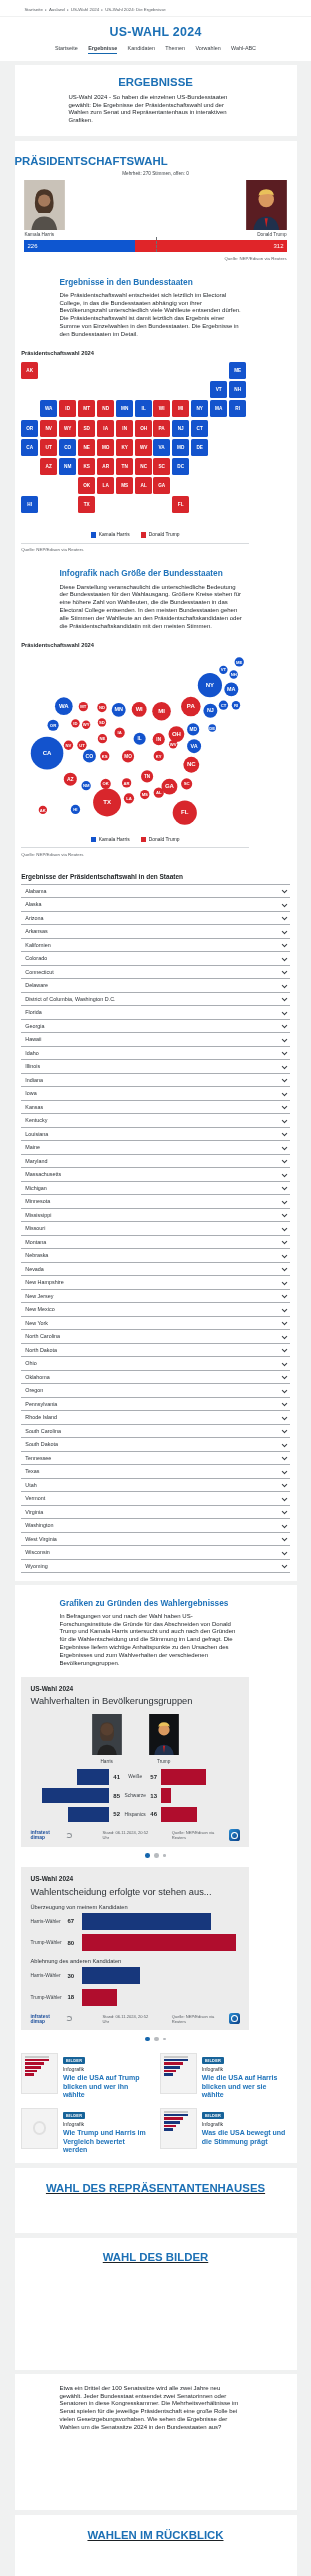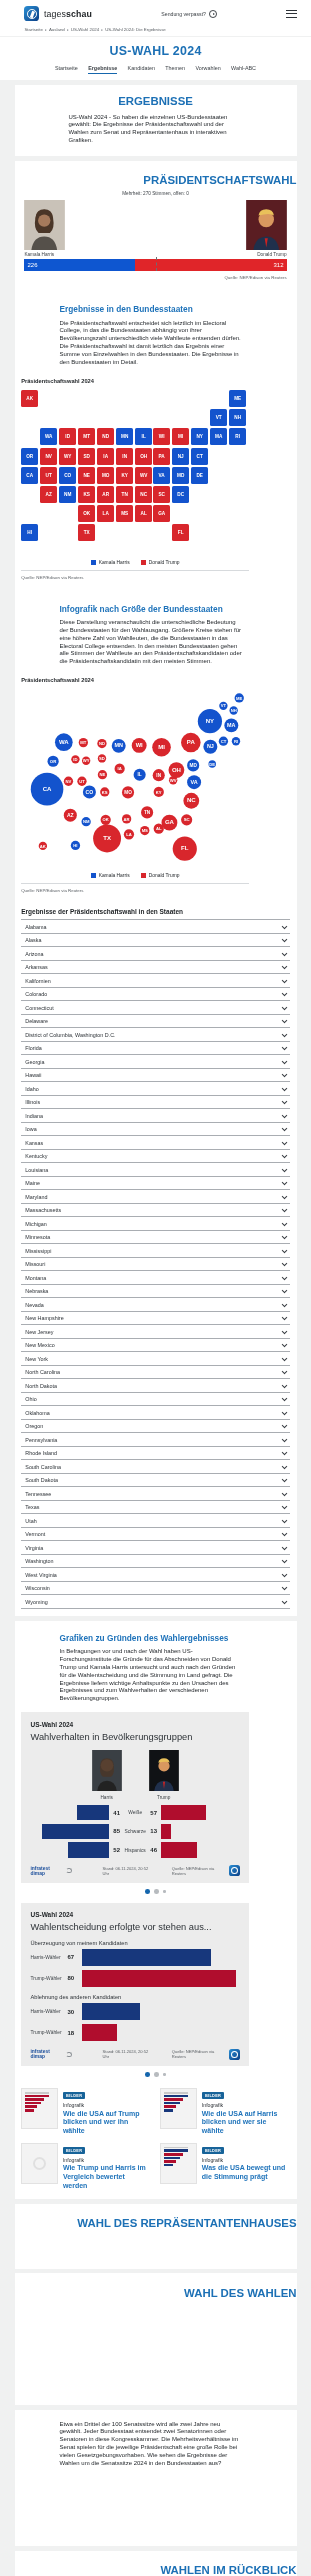--- a/index.html
+++ b/index.html
@@ -33,34 +33,34 @@
   .gap { height:4.7px; }
   .card { background:#fff; margin:0 14.5px; }
 
   
   .intro { padding:10.4px 0 11.4px; }
   .intro h2 { text-align:center; color:#1c70b5; font-size:11.4px; font-weight:bold; margin-bottom:6.2px; }
   .intro p { margin:0 54px 0 54px; font-size:6px; line-height:7.8px; color:#24282c; }
 
   
   .pres { padding:13.5px 0 7.3px; }
-  .pres h2 { text-align:right; color:#1c70b5; font-size:11.4px; font-weight:bold; }
+  .pres h2 { text-align:left; color:#1c70b5; font-size:11.4px; font-weight:bold; }
   .majority { text-align:center; font-size:4.7px; color:#3a3f44; margin-top:4.7px; }
   .cand-row { display:flex; justify-content:space-between; padding:0 9.9px; margin-top:4.1px; }
   .photo { width:41px; height:50px; position:relative; overflow:hidden; }
   .photo svg { display:block; }
   .names { display:flex; justify-content:space-between; padding:0 9.9px; font-size:4.7px; color:#3a3f44; margin-top:2.1px; }
   .ebar-wrap { position:relative; margin:2.1px 9.9px 0; height:12px; background:#e02529; }
   .ebar-h { position:absolute; left:0; top:0; bottom:0; background:#0e56d0; }
   .ebar-votes { position:absolute; top:0; bottom:0; display:flex; align-items:center; color:#fff; font-size:6px; }
   .ebar-votes.l { left:3.1px; } .ebar-votes.r { right:3.1px; }
   .ebar-mark { position:absolute; top:-2.6px; bottom:0; width:0; border-left:1px dashed #6a6f74; }
   .src-right { text-align:right; font-size:4.4px; color:#5c6166; margin:4.1px 9.9px 0; }
 
-  .article-block { margin:24px 45px 0; width:183px; }
+  .article-block { margin:16px 45px 0; width:183px; }
   .article-block h3 { color:#1f73ba; font-size:8.3px; font-weight:bold; margin-bottom:5.2px; }
   .article-block p { font-size:6px; line-height:7.8px; color:#24282c; }
   .module { margin:11.4px 6.7px 0; width:228px; }
   .module-label { font-size:5.7px; font-weight:bold; color:#1d2124; }
 
   
   .tilemap { position:relative; width:228px; height:165px; margin-top:6.2px; }
   .tile { position:absolute; width:17px; height:17px; border-radius:1.6px; display:flex; align-items:center; justify-content:center; color:#fff; font-size:4.7px; font-weight:bold; }
   .tile.harris { background:#1353cd; } .tile.trump { background:#d8262c; }
 
@@ -127,42 +127,29 @@
   .mini-bars div { height:2.6px; margin:1px 0; }
   .mb-r { background:#b00d2d; } .mb-b { background:#17377c; }
   .thumb.logo-ph { display:flex; align-items:center; justify-content:center; }
   .thumb.logo-ph .circ { width:13.5px; height:13.5px; border:2.1px solid #e0e0e0; border-radius:50%; }
   .t-txt { padding-top:1px; }
   .badge { display:inline-block; background:#176399; color:#fff; font-size:3.9px; font-weight:bold; letter-spacing:0.3px; padding:1px 3.1px; border-radius:1px; }
   .t-kicker { font-size:5.2px; color:#2e3338; margin-top:2.6px; }
   .t-title { font-size:7px; font-weight:bold; color:#1f73ba; line-height:8.8px; margin-top:1.6px; }
 
   
-  .head-card { text-align:right; }
+  .head-card { text-align:center;text-decoration:underline; }
   .head-card h2 { color:#1c70b5; font-size:11.4px; font-weight:bold; padding-top:13.5px; }
 </style>
 </head>
 <body>
 
 <div class="page">
 
   <div class="hdr">
-    <div class="hdr-row">
-      <div class="logo-sq"></div>
-      <div class="brand"><span>tages</span><b>schau</b></div>
-      <div class="missed">
-        <span>Sendung verpasst?</span>
-        <span class="play-ic"></span>
-      </div>
-      <div class="burger">
-          <span></span>
-          <span></span>
-          <span></span>
-        </div>
-    </div>
     <div class="crumbs" id="crumbs"><span>Startseite</span><span class="sep">▸</span><span>Ausland</span><span class="sep">▸</span><span>US-Wahl 2024</span><span class="sep">▸</span><span>US-Wahl 2024: Die Ergebnisse</span></div>
   </div>
   <div class="hdr-divider"></div>
 
   <div class="hero">
     <h1>US-WAHL 2024</h1>
     <div class="tabs" id="tabs">
         <div class="tab">Startseite</div>
         <div class="tab active">Ergebnisse</div>
         <div class="tab">Kandidaten</div>
@@ -919,21 +906,21 @@
 
   <div class="gap"></div>
 
   <div class="card head-card" style="min-height:65px;">
     <h2>WAHL DES REPRÄSENTANTENHAUSES</h2>
   </div>
 
   <div class="gap"></div>
 
   <div class="card head-card" style="min-height:132px;">
-    <h2>WAHL DES WAHLEN</h2>
+    <h2>WAHL DES BILDER</h2>
   </div>
 
   <div class="gap"></div>
 
   <div class="card" style="min-height:136px; padding-top:10.4px;">
     <div class="article-block" style="margin-top:0;">
       <p>Etwa ein Drittel der 100 Senatssitze wird alle zwei Jahre neu gewählt. Jeder Bundesstaat entsendet zwei Senatorinnen oder Senatoren in diese Kongresskammer. Die Mehrheitsverhältnisse im Senat spielen für die jeweilige Präsidentschaft eine große Rolle bei vielen Gesetzgebungsvorhaben. Wie sehen die Ergebnisse der Wahlen um die Senatssitze 2024 in den Bundesstaaten aus?</p>
     </div>
   </div>
 

